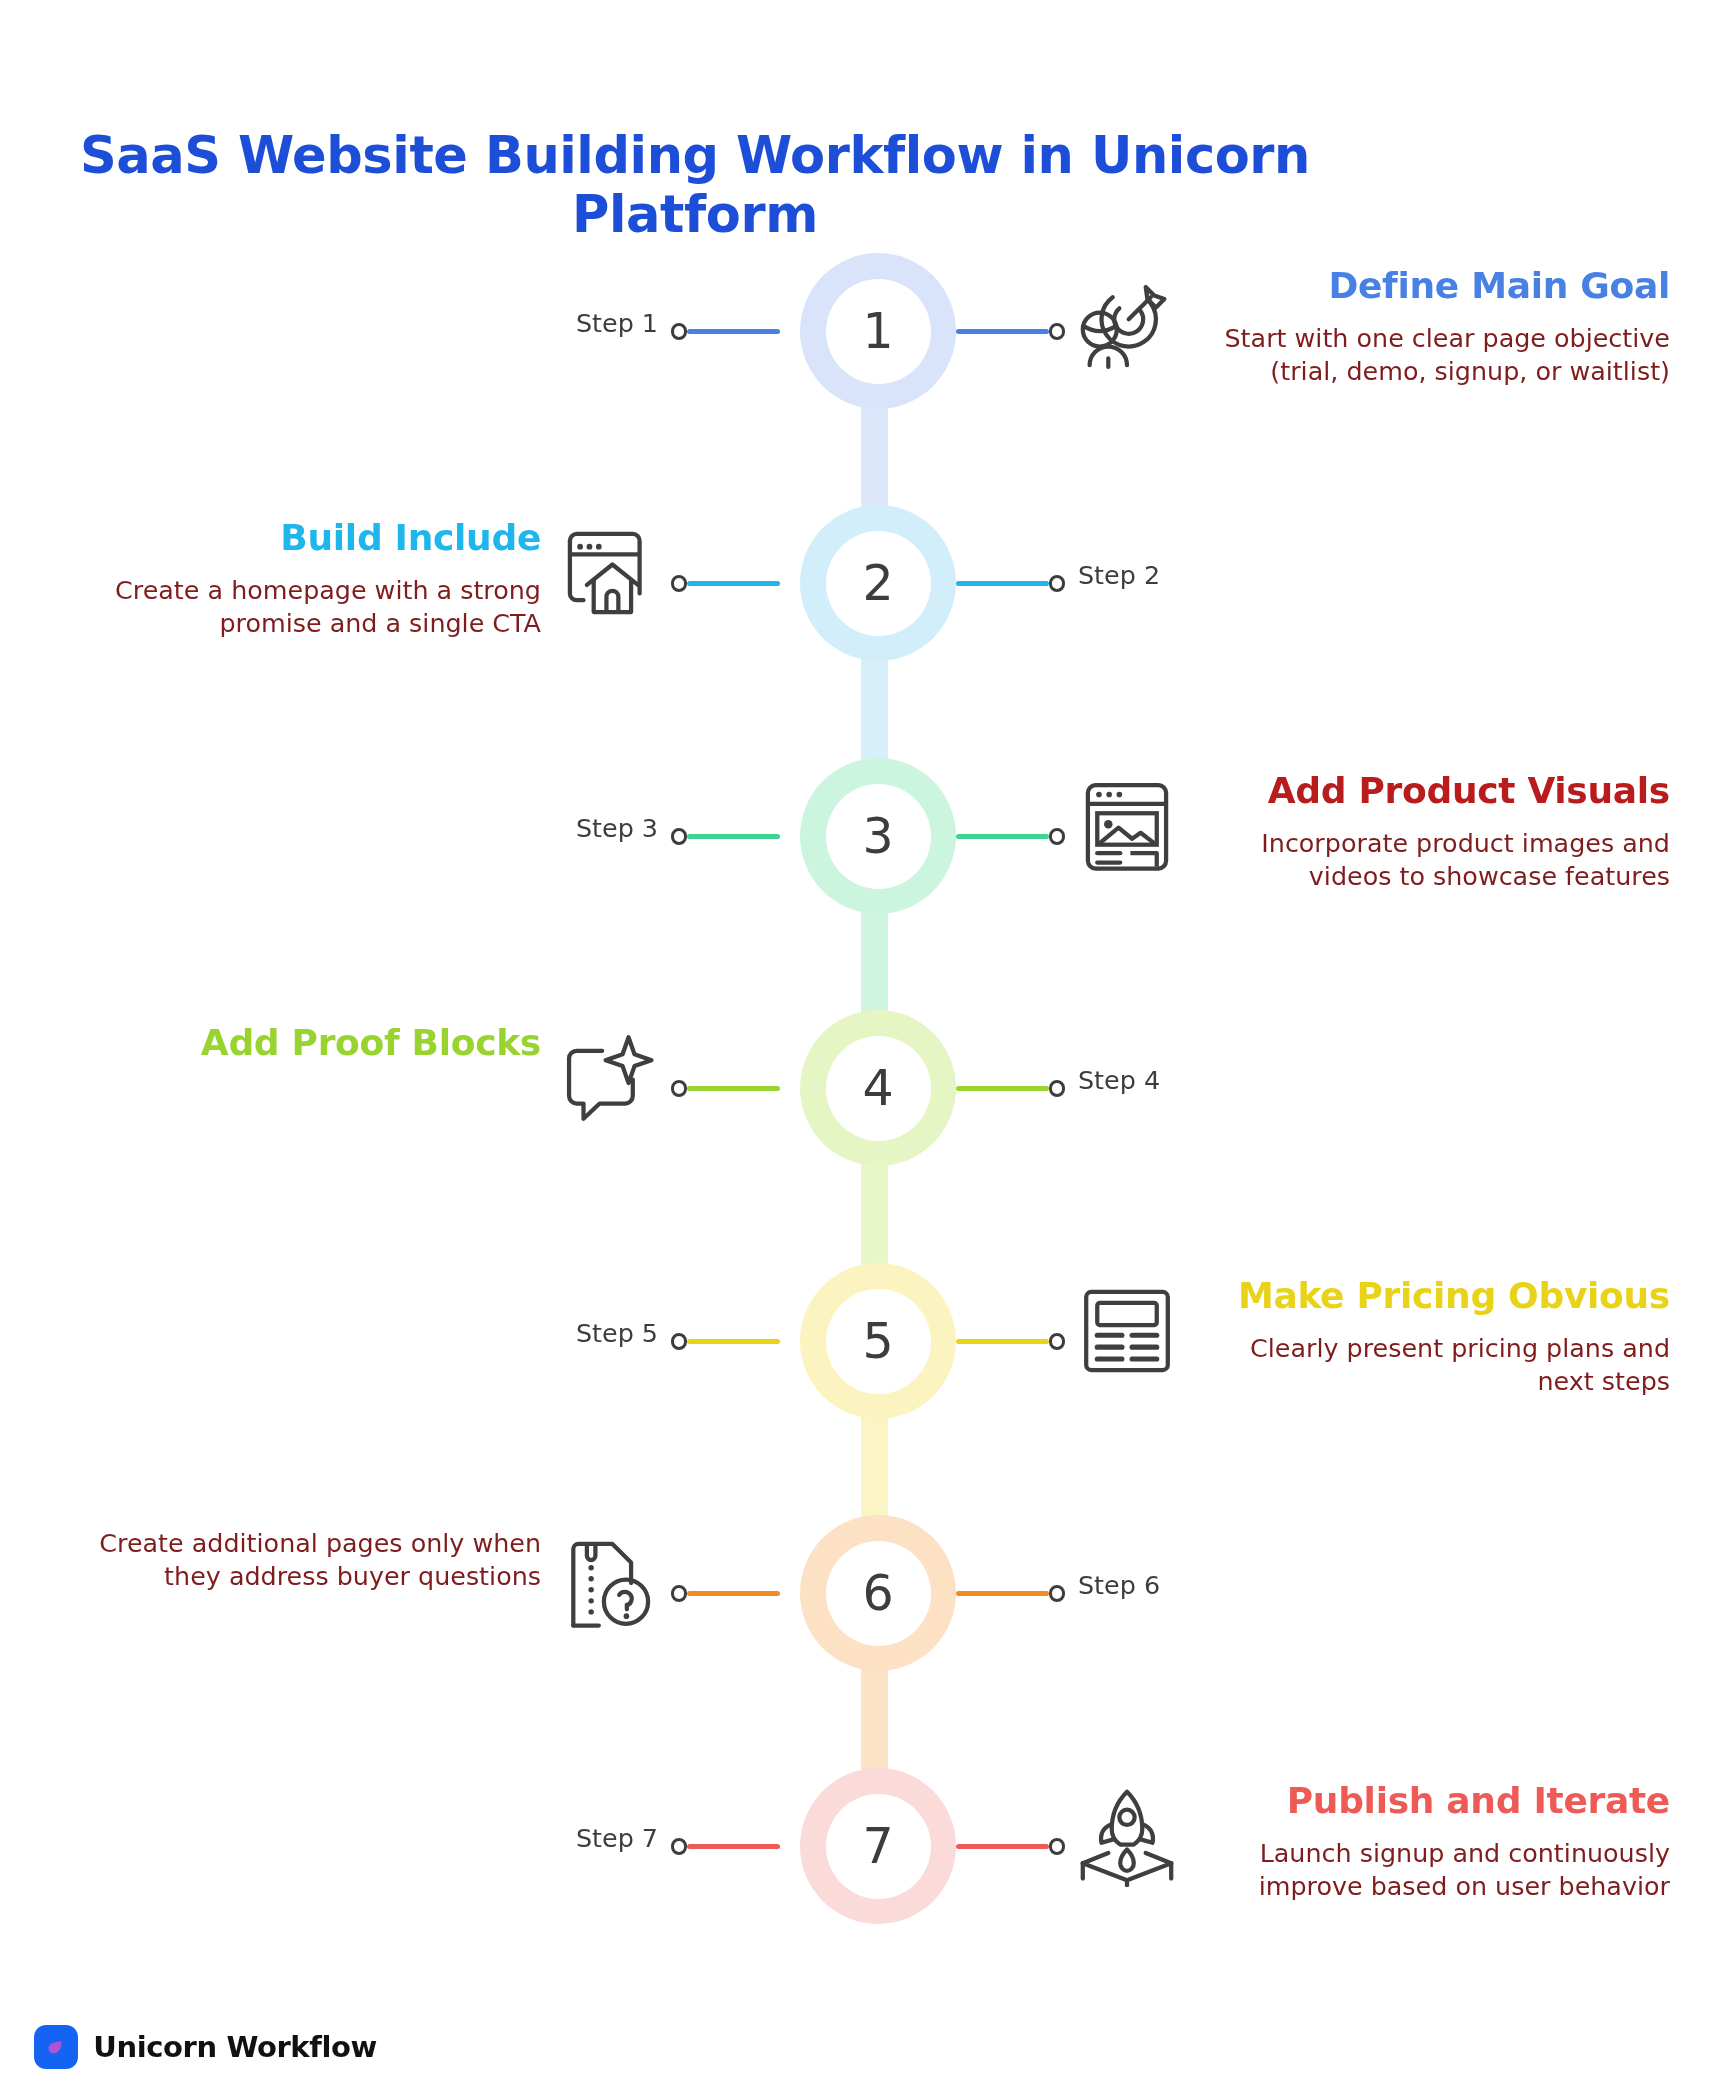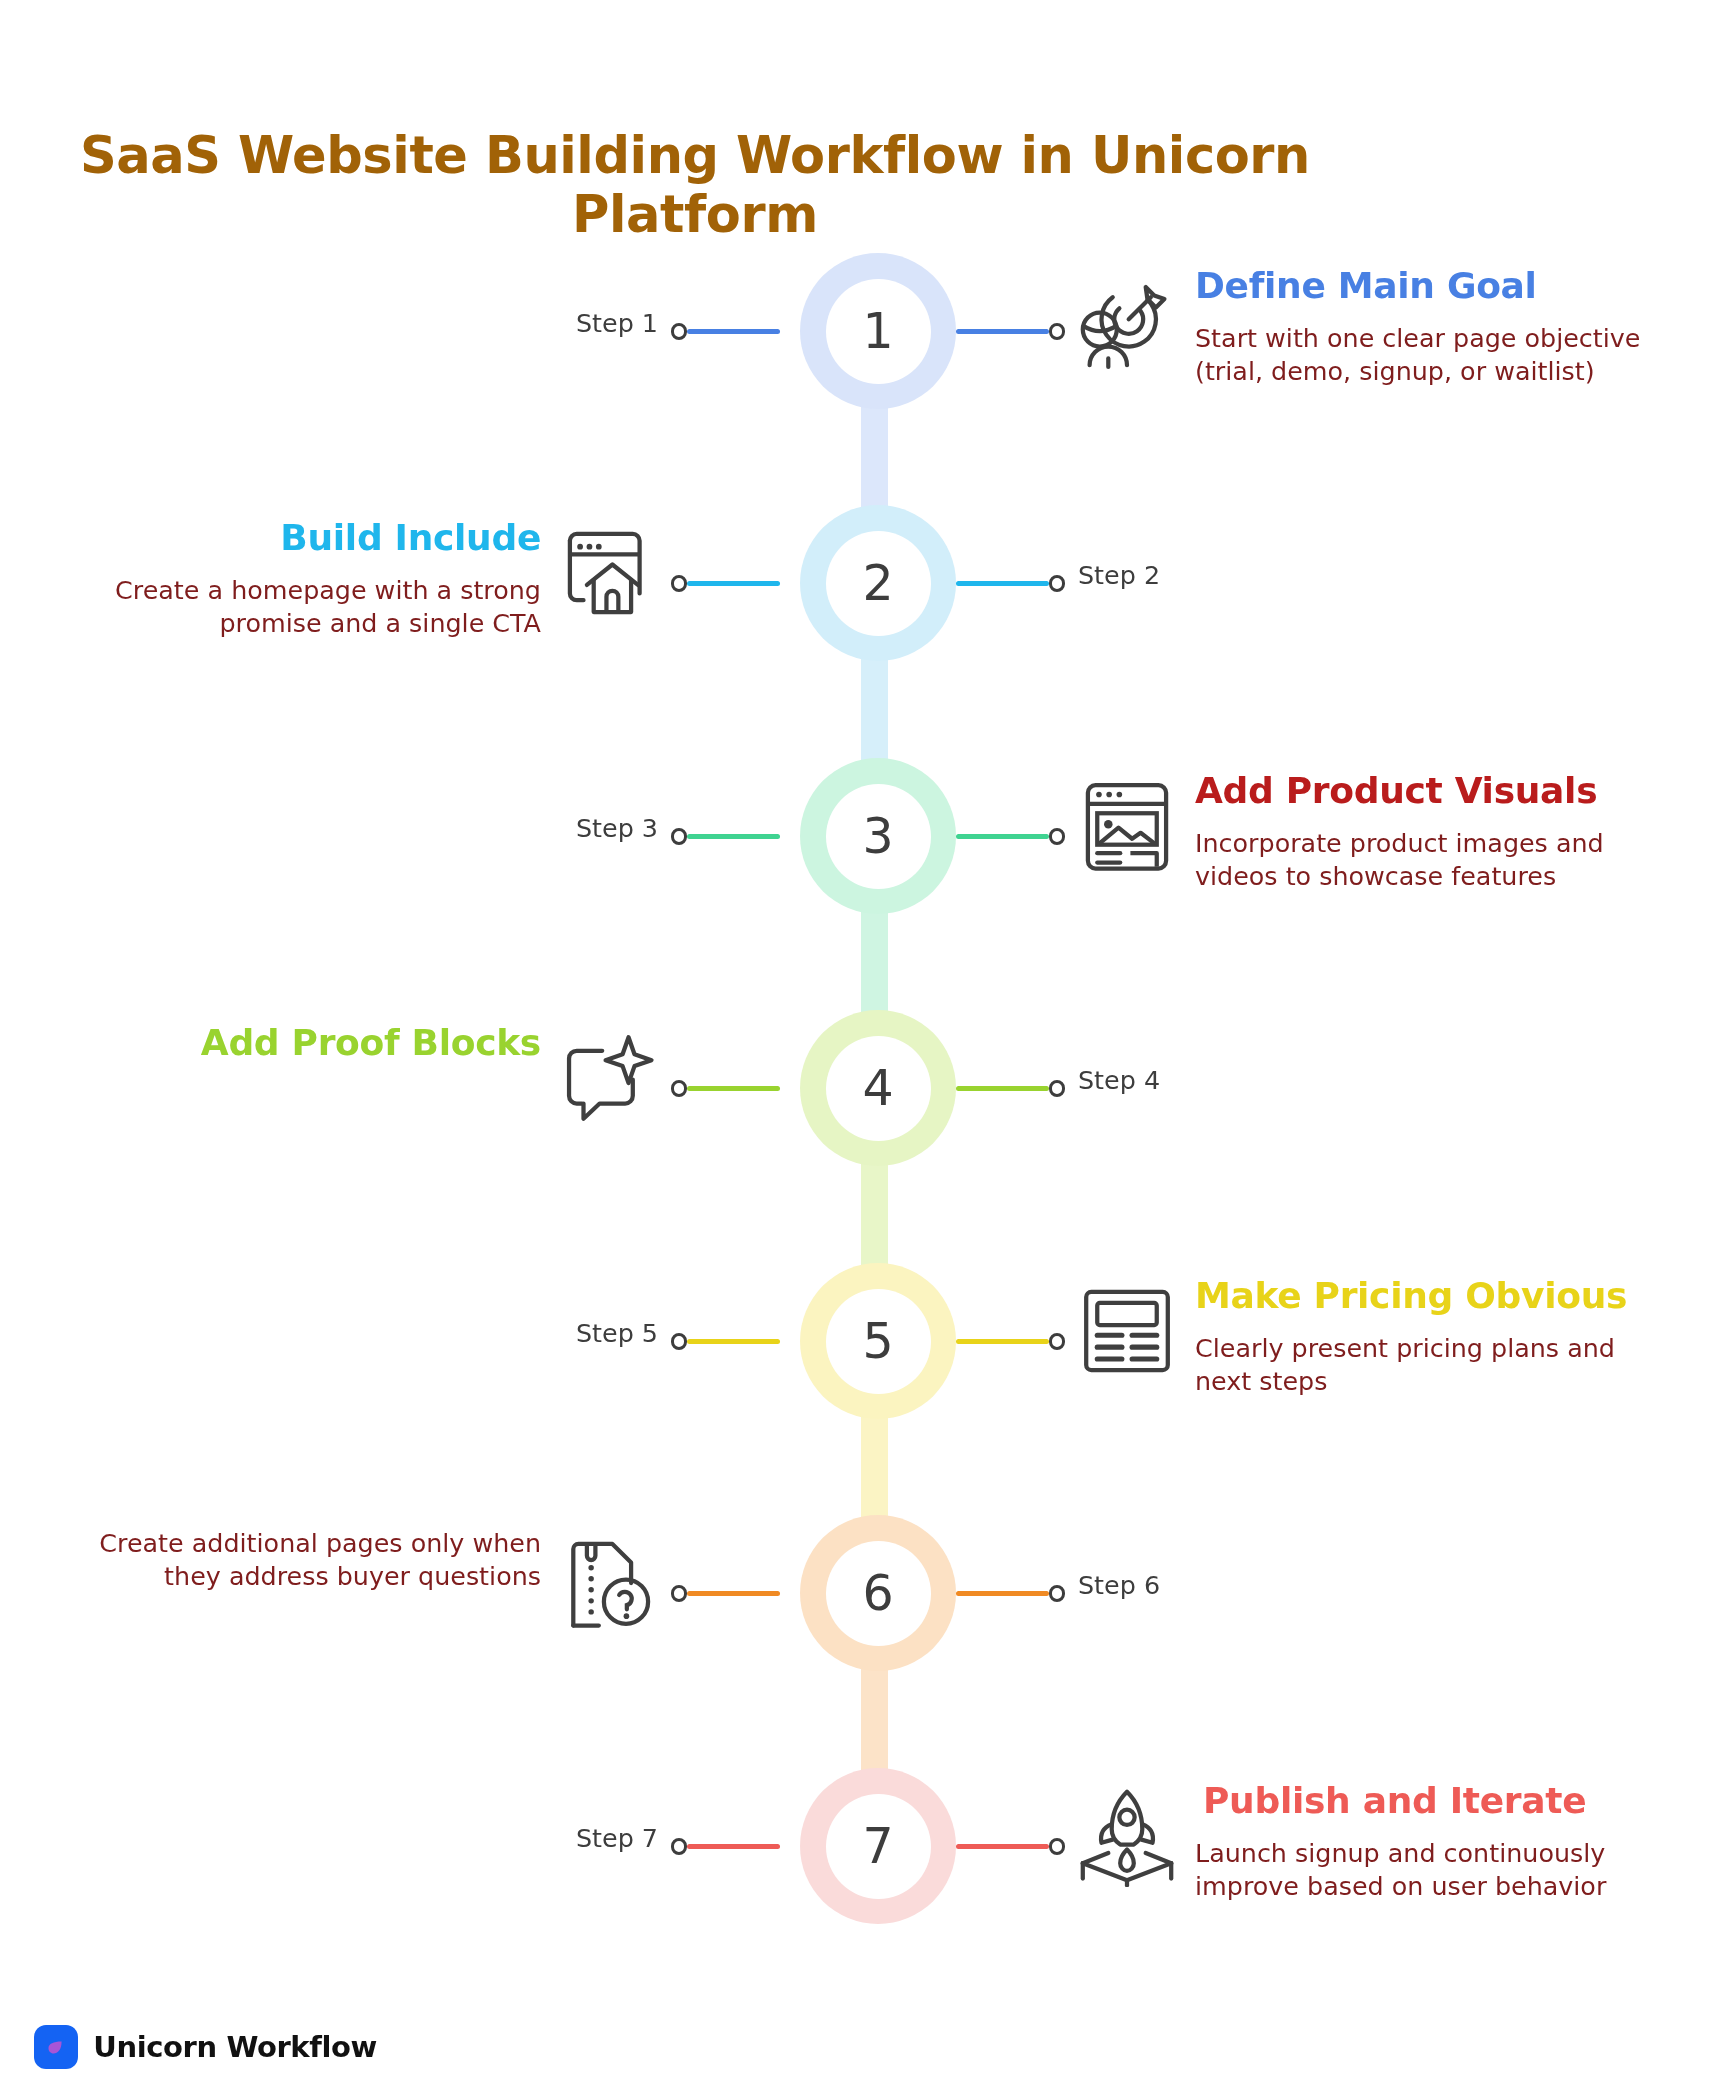--- a/index.html
+++ b/index.html
@@ -20,21 +20,21 @@
   .title {
     position: absolute;
     top: 92px;
     left: 0;
     width: 1390px;
     text-align: center;
     font-family: "DejaVu Sans", sans-serif;
     font-size: 51px;
     font-weight: bold;
     letter-spacing: -0.4px;
-    color: #a16207;
+    color: #1d4ed8;
   }
 
   
   .spine {
     position: absolute;
     left: 861px;
     width: 27px;
     border-radius: 13.6px;
   }
 
@@ -113,21 +113,21 @@
     line-height: 1;
   }
   .steplabel-left  { right: 1078px; }
   .steplabel-right { left: 1078px; }
 
   
   .content {
     position: absolute;
     width: 475px;
   }
-  .content-right { left: 1195px; top: -66px; text-align: left; }
+  .content-right { left: 1195px; top: -66px; text-align: right; }
   .content-left  { right: 1195px; top: -66px; text-align: right; }
 
   .c-title {
     font-family: "DejaVu Sans", sans-serif;
     font-size: 36px;
     font-weight: bold;
     line-height: 1.15;
     margin: 0 0 15.3px 0;
     letter-spacing: -0.3px;
   }

